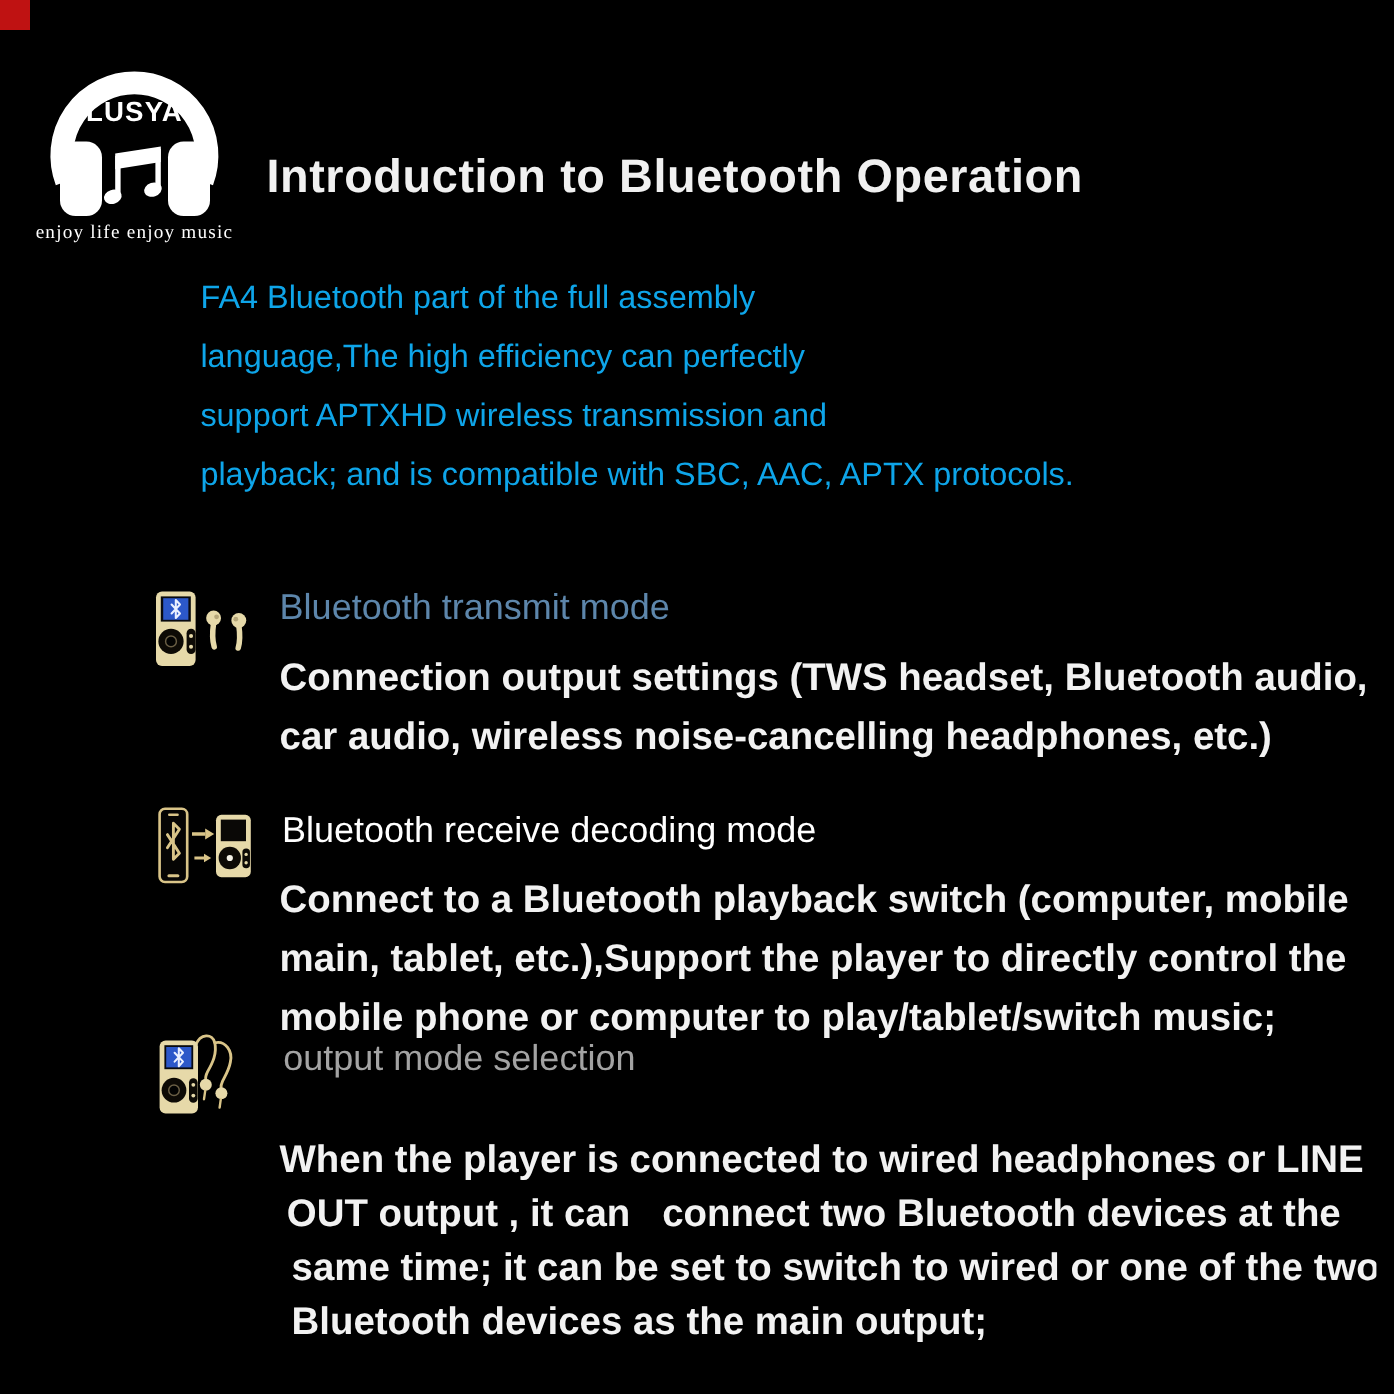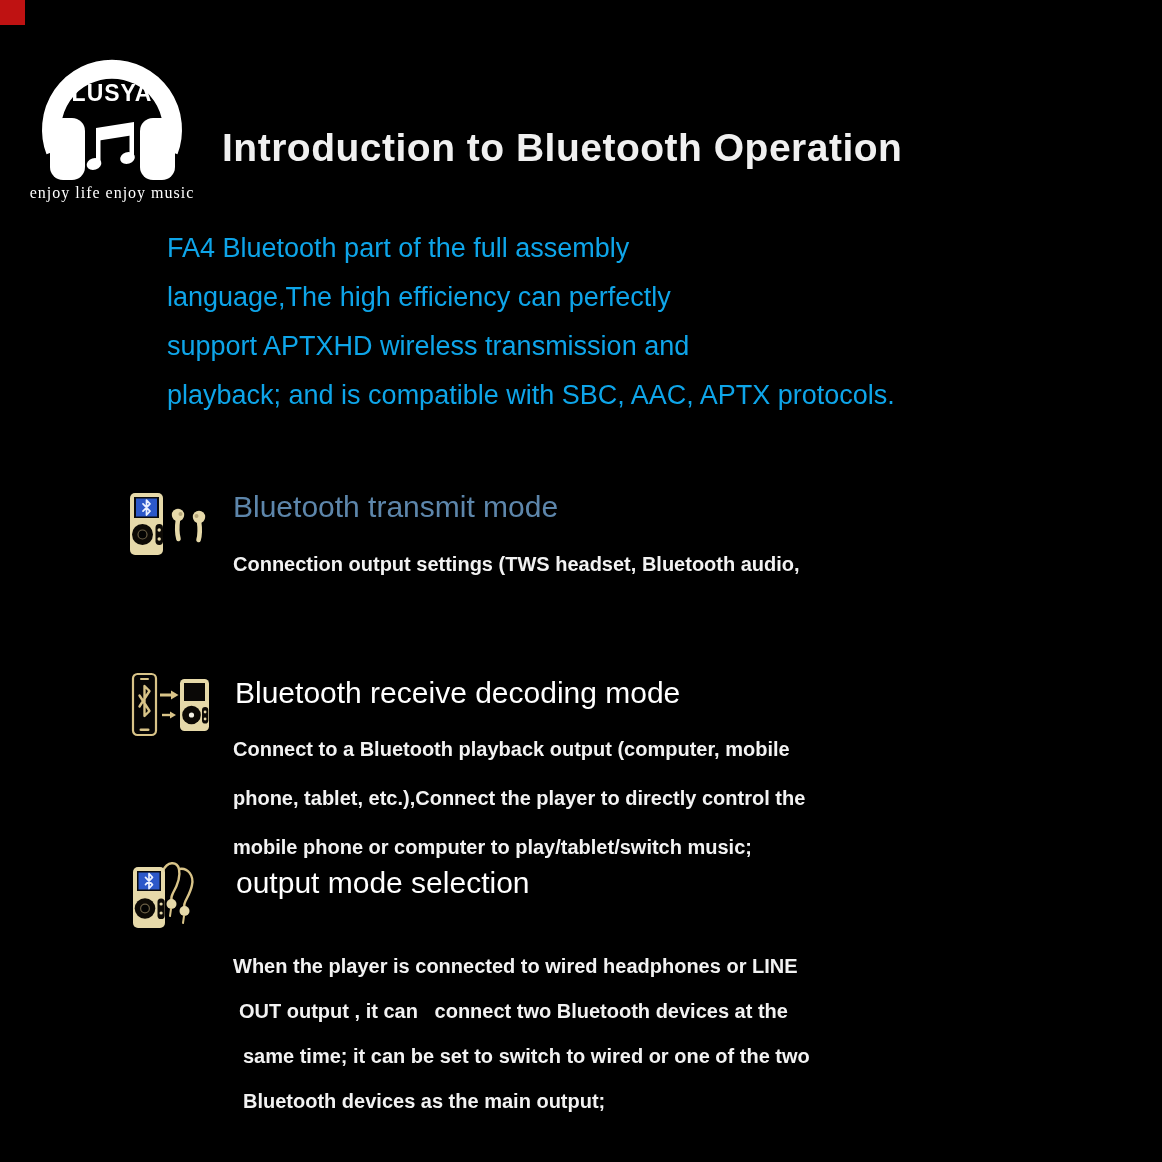--- a/index.html
+++ b/index.html
@@ -11,21 +11,21 @@
   #corner-marker{left:0;top:0;width:25px;height:25px;background:#bf1212;}
   
   #logo{left:30px;top:38px;width:164px;height:170px;}
   
   #title{left:222px;top:126px;font-size:39px;font-weight:700;color:#f0f0f0;letter-spacing:.5px;white-space:pre;}
   
   #intro{left:167px;top:224px;font-size:27px;line-height:49px;color:#0ea5e9;}
   #intro .tline{white-space:pre;height:49px;}
   
   .sec-heading{font-size:30px;white-space:pre;}
-  .sec-body{font-size:20px;font-weight:700;color:#f2f2f2;line-height:49px;}
+  .sec-body{font-size:32px;font-weight:700;color:#f2f2f2;line-height:49px;}
   .sec-body .tline{white-space:pre;}
   #sec1-heading{left:233px;top:490px;}
   #sec1-body{left:233px;top:540px;}
   #sec2-heading{left:235px;top:676px;}
   #sec2-body{left:233px;top:725px;}
   #sec3-heading{left:236px;top:866px;}
   #sec3-body{left:233px;top:944px;line-height:45px;}
   #sec3-body .tline:nth-child(2){margin-left:6px;}
   #sec3-body .tline:nth-child(3){margin-left:10px;text-align:right;}
   #sec3-body .tline:nth-child(4){margin-left:10px;}
@@ -89,20 +89,21 @@
         <path d="M72 35 C73 42 73 49 71.5 54" fill="none" stroke="#e6d9a9" stroke-width="4.6" stroke-linecap="round"></path>
         <circle cx="72" cy="31" r="6.2" fill="#e6d9a9"></circle>
         <circle cx="69.5" cy="30" r="2" fill="#b5a679"></circle>
       </g>
     </svg>
   </div>
 
   <div id="sec1-heading" class="abs sec-heading" style="color: rgb(93, 134, 171);">Bluetooth transmit mode</div>
   <div id="sec1-body" class="abs sec-body">
       <div class="tline">Connection output settings (TWS headset, Bluetooth audio,</div>
+      <div class="tline">car audio, wireless noise-cancelling headphones, etc.)</div>
     </div>
 
   <div id="icon2" class="abs">
     <svg width="84" height="70" viewBox="0 0 84 70">
       <g>
         <rect x="6" y="3" width="23" height="61" rx="4.5" fill="#060504" stroke="#d9c488" stroke-width="2.2"></rect>
         <rect x="13" y="7" width="9" height="2" rx="1" fill="#d9c488"></rect>
         <rect x="12.5" y="57.5" width="10" height="2.6" rx="1.3" fill="#d9c488"></rect>
         <path d="M12.5 24.5 L22.5 40 L17.5 45 L17.5 15 L22.5 20 L12.5 35.5" fill="none" stroke="#d9c488" stroke-width="2.4" stroke-linejoin="round" stroke-linecap="round"></path>
       </g>
@@ -119,22 +120,22 @@
         <circle cx="64.5" cy="44" r="2.6" fill="#f5f2e6"></circle>
         <rect x="75" y="36" width="6.3" height="16.5" rx="3.1" fill="#0d0a05"></rect>
         <circle cx="78.1" cy="41" r="1.4" fill="#e6d9a9"></circle>
         <circle cx="78.1" cy="48" r="1.4" fill="#e6d9a9"></circle>
       </g>
     </svg>
   </div>
 
   <div id="sec2-heading" class="abs sec-heading" style="color: #ffffff;">Bluetooth receive decoding mode</div>
   <div id="sec2-body" class="abs sec-body">
-      <div class="tline">Connect to a Bluetooth playback output (computer, mobile</div>
-      <div class="tline">phone, tablet, etc.),Connect the player to directly control the</div>
+      <div class="tline">Connect to a Bluetooth playback switch (computer, mobile</div>
+      <div class="tline">main, tablet, etc.),Support the player to directly control the</div>
       <div class="tline">mobile phone or computer to play/tablet/switch music;</div>
     </div>
 
   <div id="icon3" class="abs">
     <svg width="84" height="82" viewBox="0 0 84 82">
       <g>
         <path d="M36 18 C40 8 50 8 52 16 C54 25 50 33 46 40 C44.5 43 44 45 44.5 47" fill="none" stroke="#d9c488" stroke-width="2.4" stroke-linecap="round"></path>
         <path d="M52 16 C61 14 67 23 65 32 C64 38 61 43 58.5 48 C57.5 50 57 52 57.2 54" fill="none" stroke="#d9c488" stroke-width="2.4" stroke-linecap="round"></path>
         <circle cx="44.5" cy="51" r="5" fill="#e6d9a9"></circle>
         <circle cx="57.5" cy="58" r="5" fill="#e6d9a9"></circle>
@@ -146,21 +147,21 @@
       <rect x="11.5" y="19.5" width="21" height="17" fill="#2c58c9"></rect>
       <path d="M18.5 24.3 L25.5 31.7 L22 35.5 L22 20.5 L25.5 24.3 L18.5 31.7" fill="none" stroke="#eaf0ff" stroke-width="1.7" stroke-linejoin="round" stroke-linecap="round"></path>
       <circle cx="18" cy="55.5" r="10.3" fill="#0d0a05"></circle>
       <circle cx="18" cy="55.5" r="4.4" fill="#030302" stroke="#6b5f45" stroke-width="1.2"></circle>
       <rect x="30.5" y="45.5" width="7.2" height="20.5" rx="3.6" fill="#0d0a05"></rect>
       <circle cx="34.1" cy="51" r="1.6" fill="#e6d9a9"></circle>
       <circle cx="34.1" cy="60" r="1.6" fill="#e6d9a9"></circle>
     </svg>
   </div>
 
-  <div id="sec3-heading" class="abs sec-heading" style="color: #ffffff;">output mode selection</div>
+  <div id="sec3-heading" class="abs sec-heading" style="color: #a3a3a3;">output mode selection</div>
   <div id="sec3-body" class="abs sec-body">
       <div class="tline">When the player is connected to wired headphones or LINE</div>
       <div class="tline">OUT output , it can   connect two Bluetooth devices at the</div>
       <div class="tline">same time; it can be set to switch to wired or one of the two</div>
       <div class="tline">Bluetooth devices as the main output;</div>
     </div>
 
 </div>
 
 </body></html>

